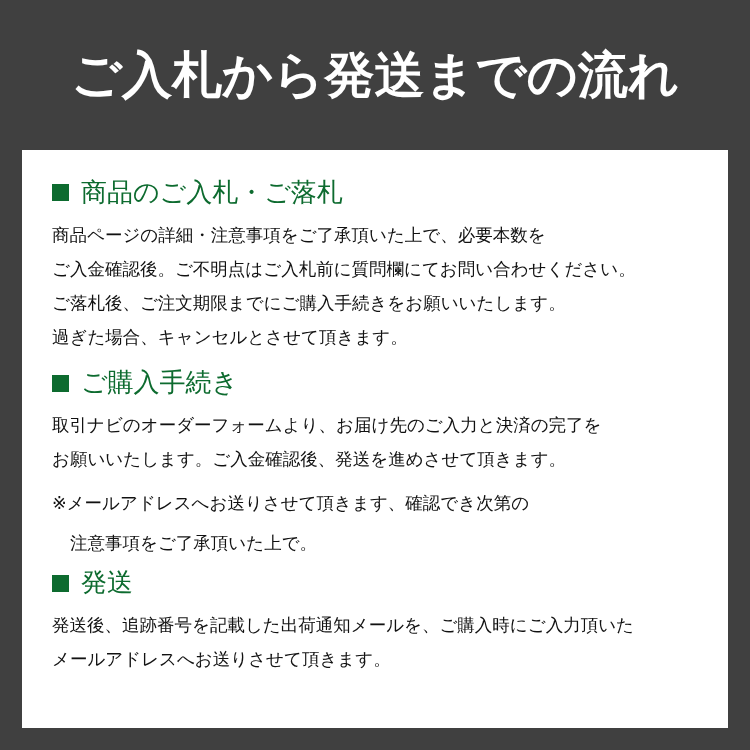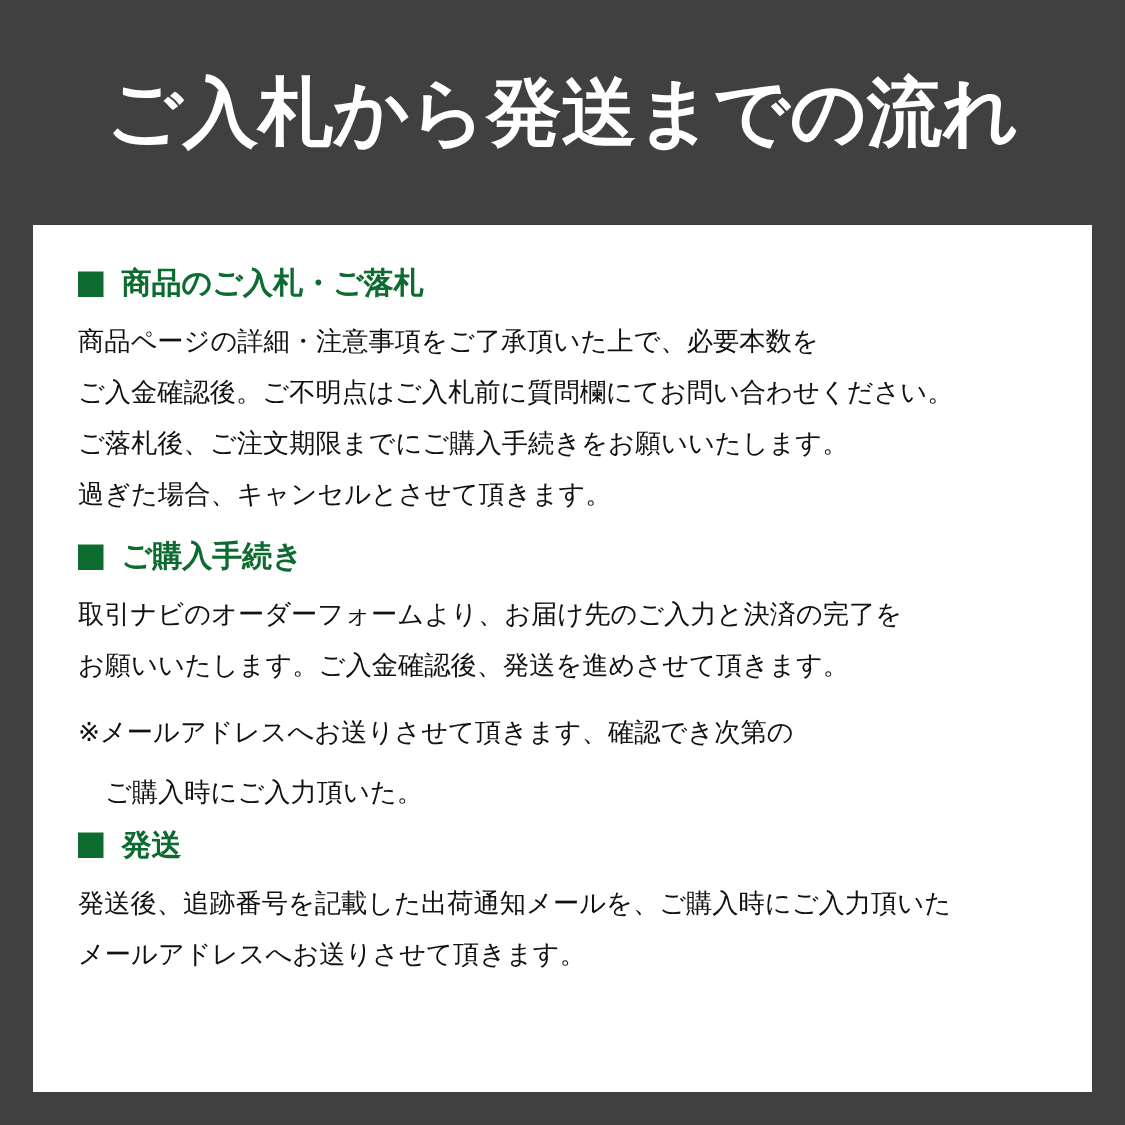--- a/index.html
+++ b/index.html
@@ -45,22 +45,22 @@
     background: #ffffff;
     box-sizing: border-box;
     padding: 26px 30px 20px 30px;
     overflow: hidden;
   }
   .section {
     margin-bottom: 6px;
   }
   .section-heading {
     color: #0d6b2f;
-    font-size: 20px;
-    font-weight: bold;
+    font-size: 26px;
+    font-weight: normal;
     line-height: 1.3;
     margin: 0 0 10px 0;
     display: flex;
     align-items: center;
     white-space: nowrap;
   }
   .sq {
     display: inline-block;
     width: 17px;
     height: 17px;
@@ -111,21 +111,21 @@
     </div>
 
     <div class="section sec2">
       <div class="section-heading">
         <span class="sq"></span>
         <span>ご購入手続き</span>
       </div>
       <p class="body-text">取引ナビのオーダーフォームより、お届け先のご入力と決済の完了を</p>
       <p class="body-text">お願いいたします。ご入金確認後、発送を進めさせて頂きます。</p>
       <p class="note">※メールアドレスへお送りさせて頂きます、確認でき次第の</p>
-      <p class="body-text note-indent">ご購入時にご入力頂いた。</p>
+      <p class="body-text note-indent">注意事項をご了承頂いた上で。</p>
     </div>
 
     <div class="section sec3">
       <div class="section-heading">
         <span class="sq"></span>
         <span>発送</span>
       </div>
       <p class="body-text">発送後、追跡番号を記載した出荷通知メールを、ご購入時にご入力頂いた</p>
       <p class="body-text">メールアドレスへお送りさせて頂きます。</p>
     </div>

